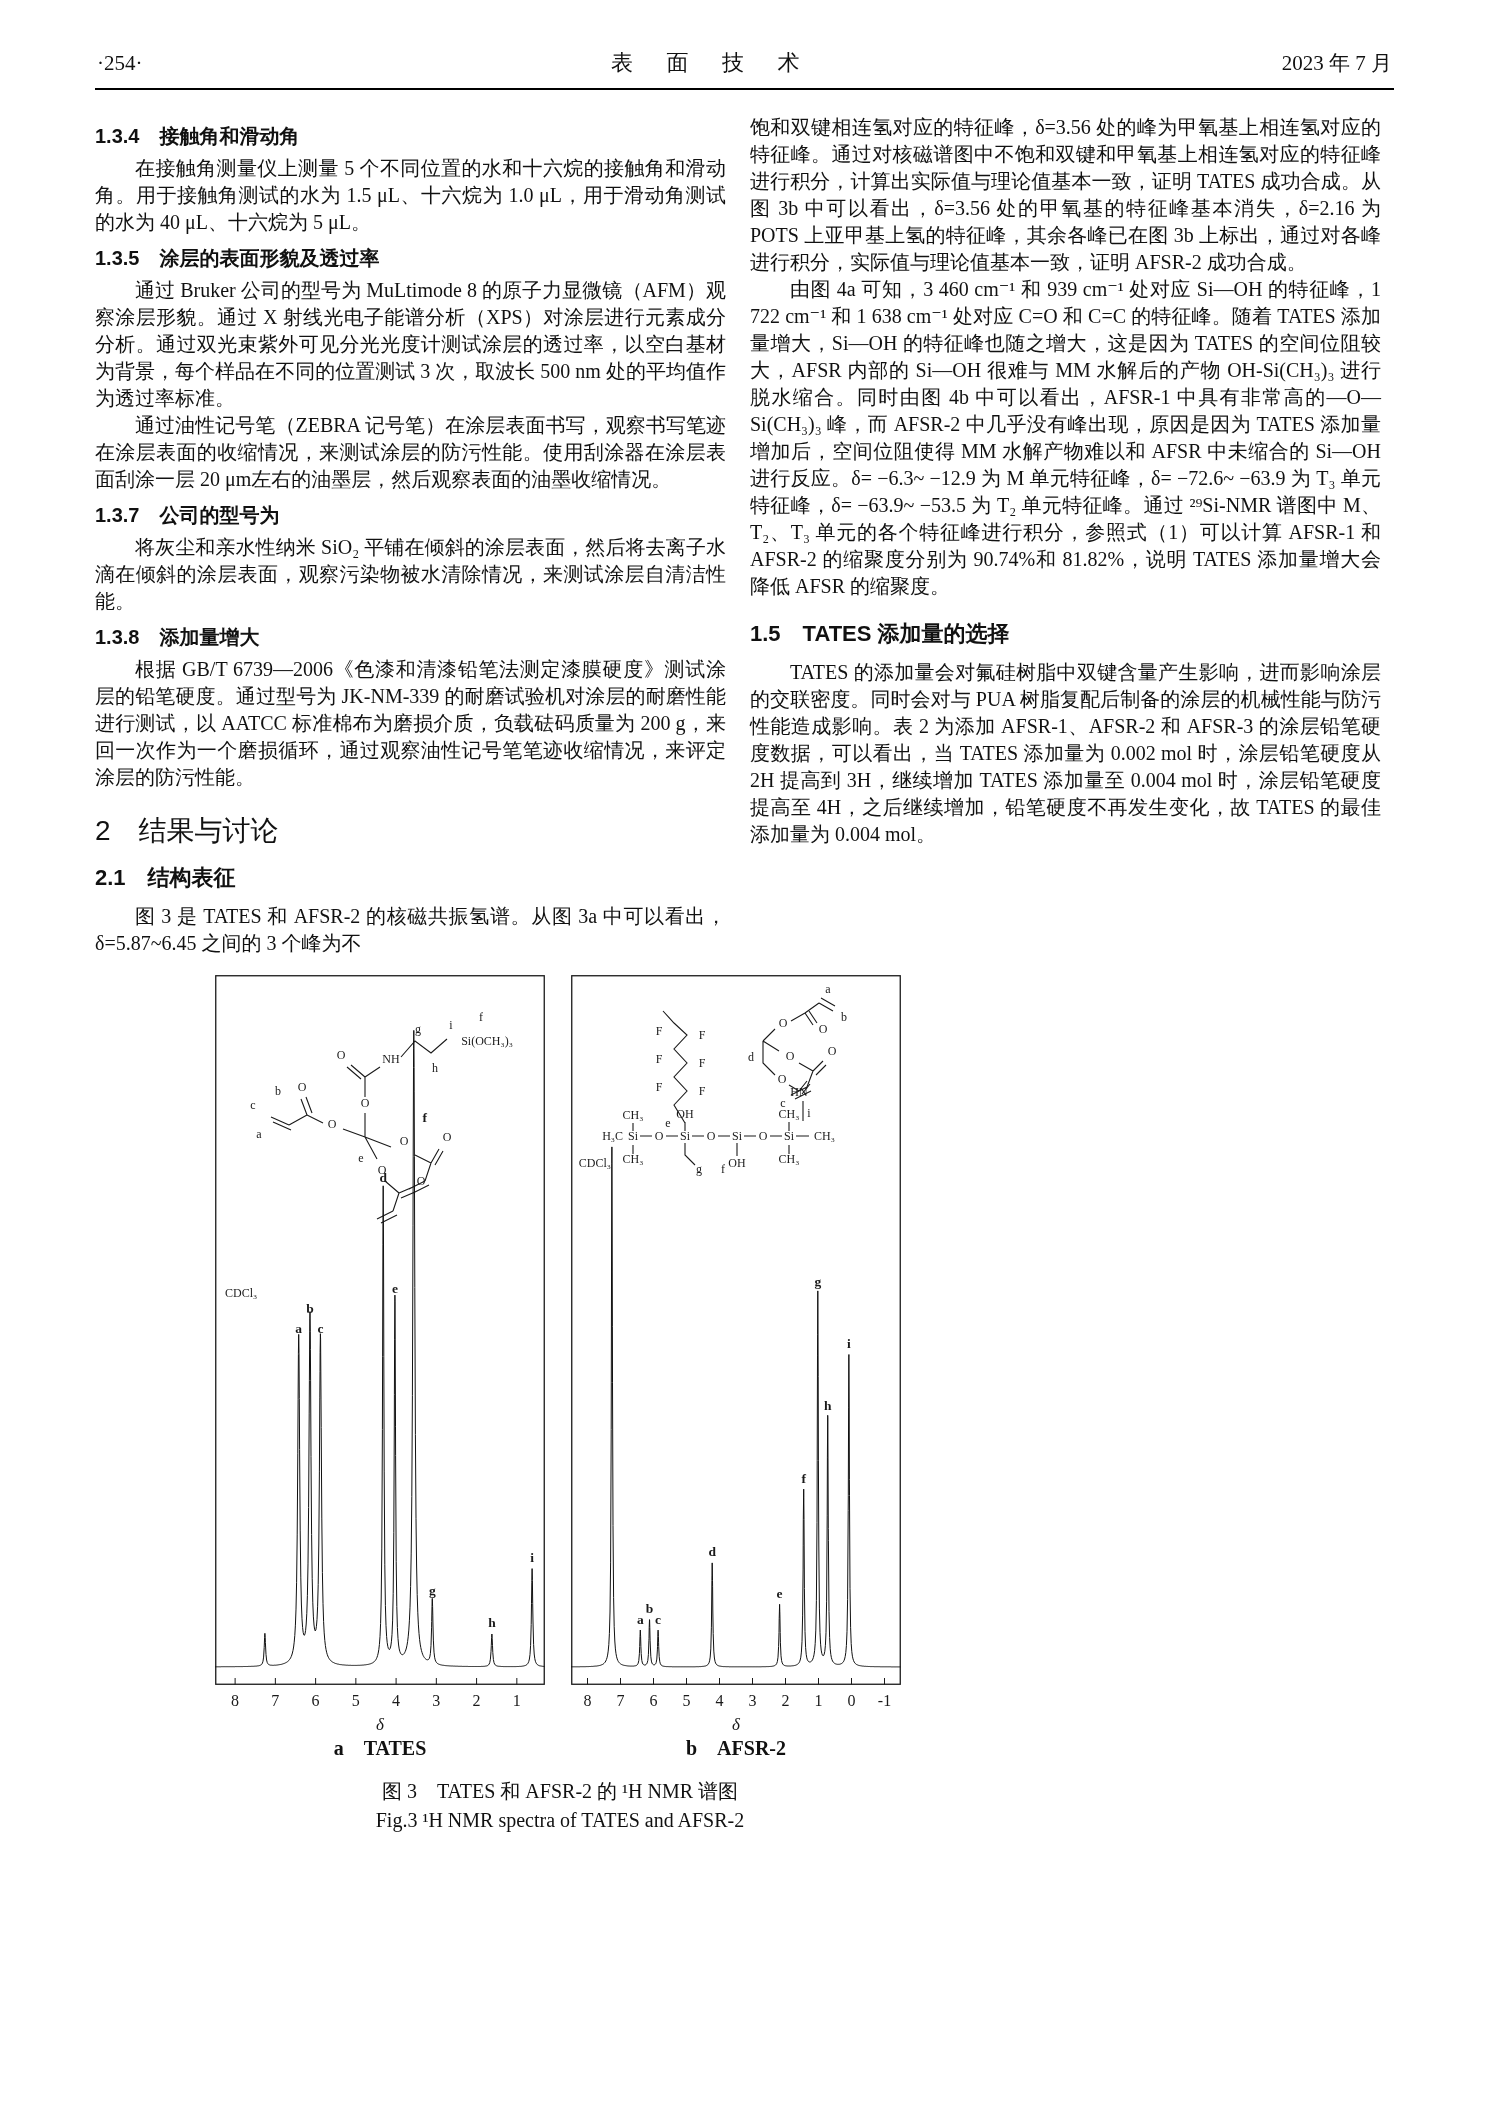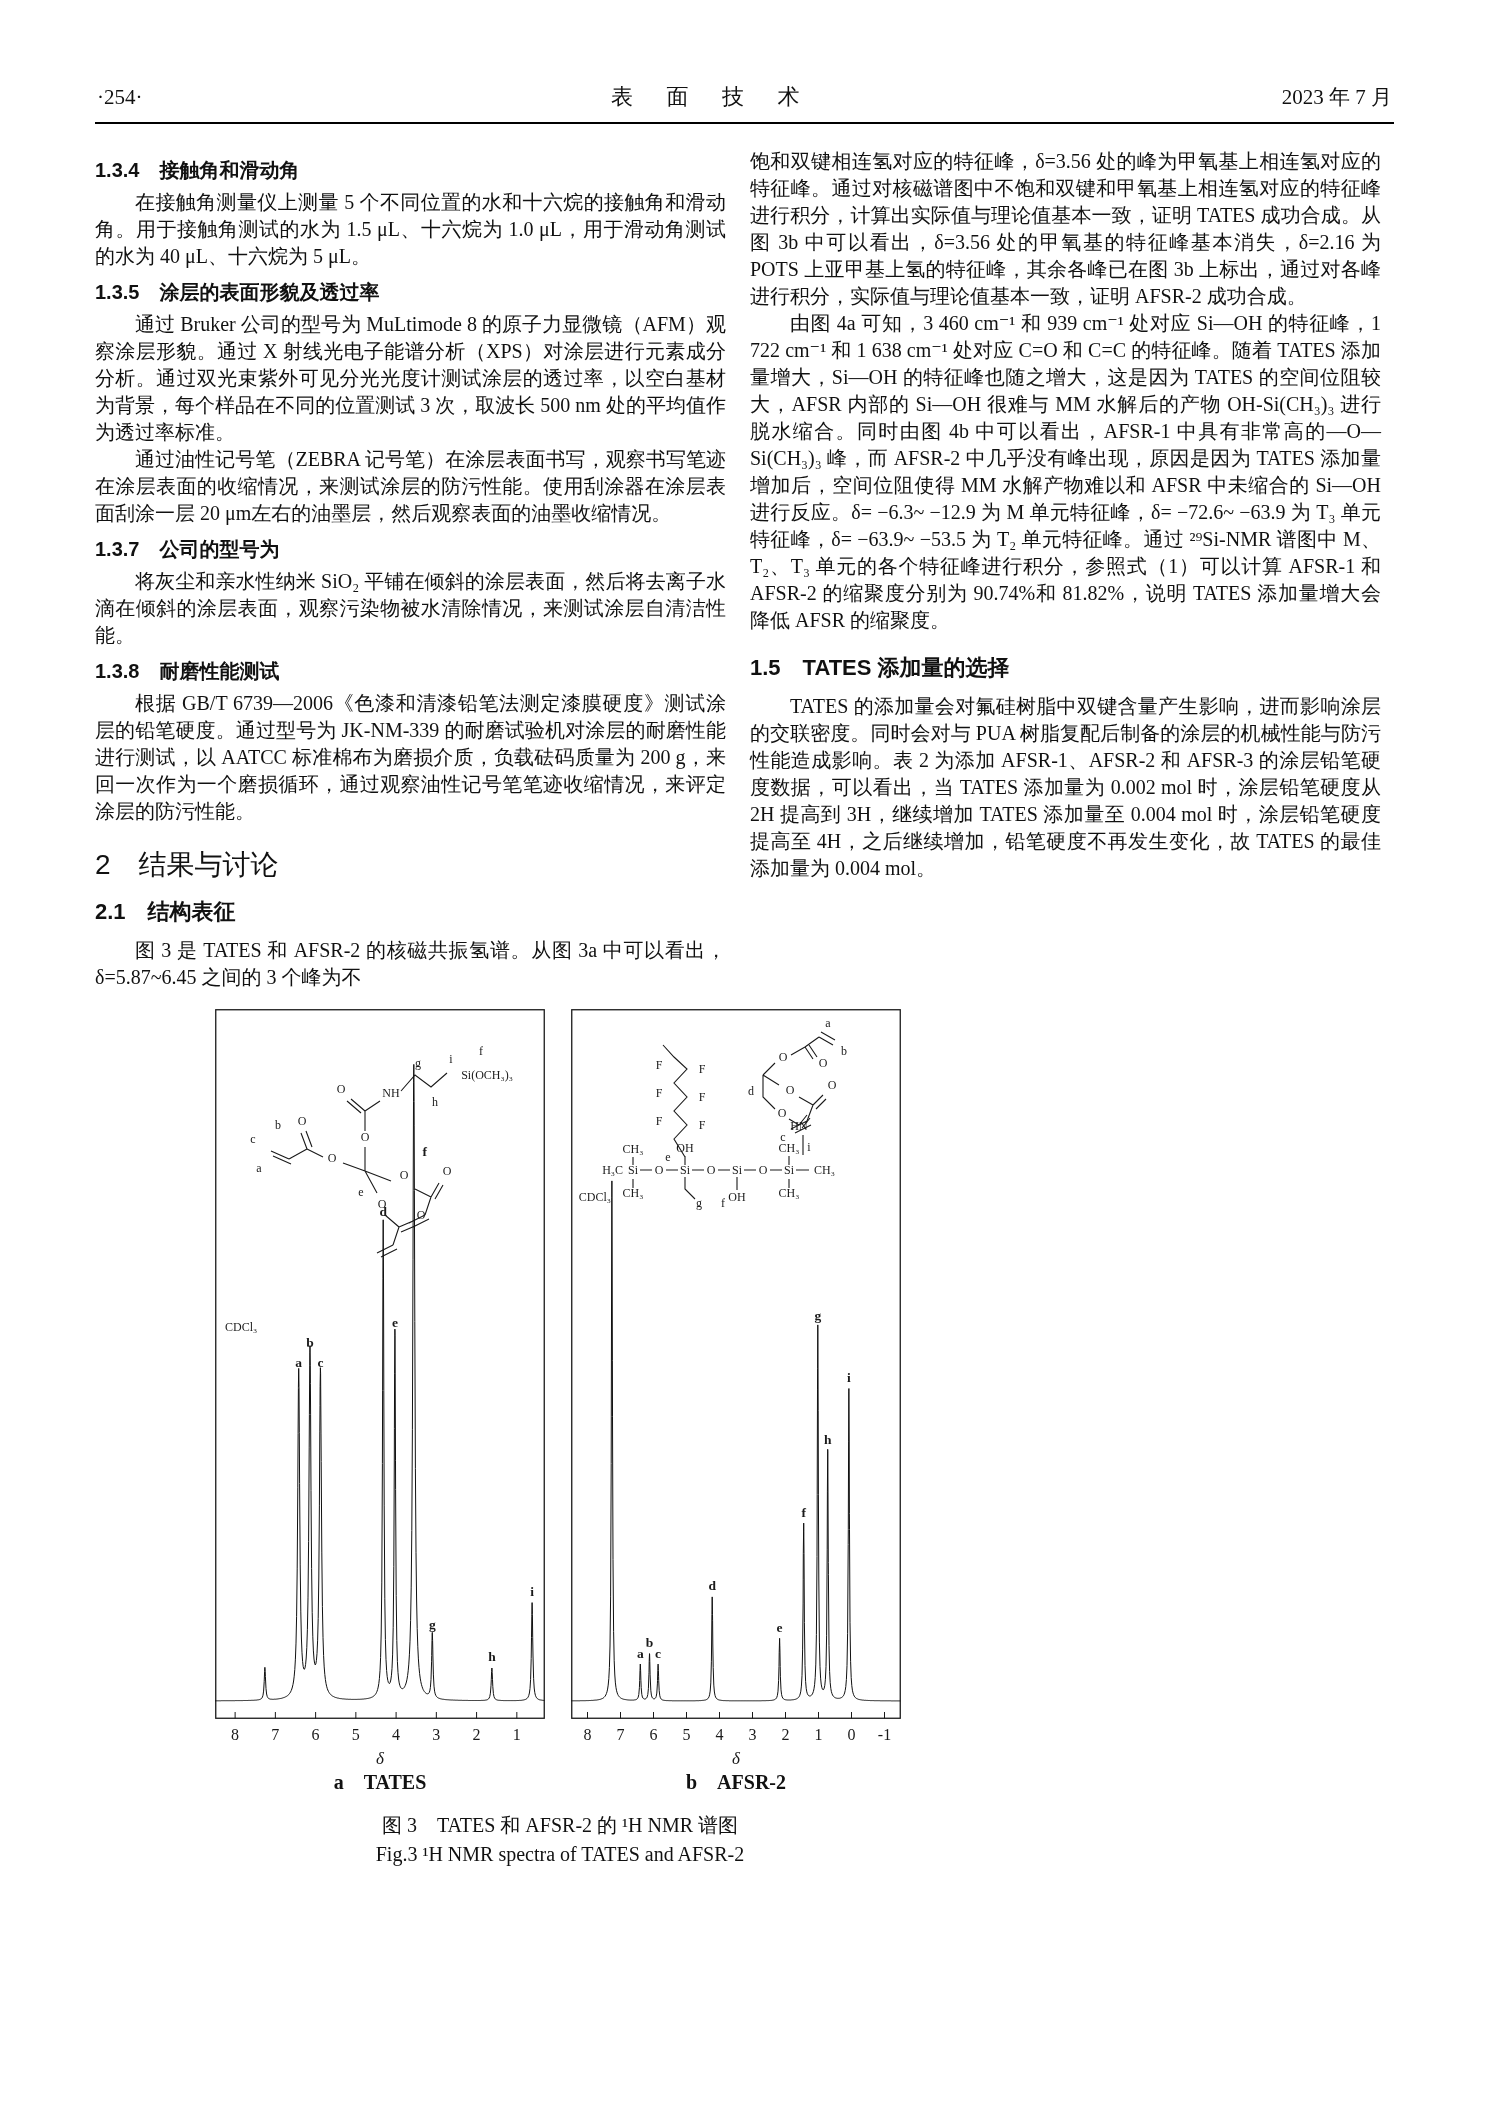--- a/index.html
+++ b/index.html
@@ -3,21 +3,21 @@
 <meta charset="utf-8">
 <style>
   html,body{margin:0;padding:0;background:#ffffff;}
   .page{
     width:1489px;height:2106px;box-sizing:border-box;background:#fff;
     padding:48px 95px 30px 95px;overflow:hidden;color:#111;
     font-family:"Liberation Serif","DejaVu Serif",serif;
   }
   .pagehead{display:flex;justify-content:space-between;align-items:baseline;
     font-size:21px;padding:0 2px 10px 2px;}
-  .pagehead .journal{letter-spacing:14px;font-size:22px;margin-top:34px;}
+  .pagehead .journal{letter-spacing:14px;font-size:22px;}
   .rule{border-top:2px solid #000;margin:0 0 24px 0;}
   .columns{display:flex;gap:24px;}
   .col{width:631px;font-size:20px;line-height:27px;text-align:justify;}
   .col p{margin:0;}
   p.para{text-indent:2em;}
   p.para_noindent{text-indent:0;}
   h4.heading3{font-family:"Liberation Sans","DejaVu Sans",sans-serif;
     font-size:20px;font-weight:bold;margin:9px 0 5px 0;text-align:left;}
   h2.heading1{font-family:"Liberation Sans","DejaVu Sans",sans-serif;
     font-size:28px;font-weight:normal;margin:26px 0 16px 0;text-align:left;}
@@ -49,21 +49,21 @@
 
   <main class="columns">
     <div class="col" id="col-left">
         <h4 class="heading3">1.3.4　接触角和滑动角</h4>
         <p class="para">在接触角测量仪上测量 5 个不同位置的水和十六烷的接触角和滑动角。用于接触角测试的水为 1.5 μL、十六烷为 1.0 μL，用于滑动角测试的水为 40 μL、十六烷为 5 μL。</p>
         <h4 class="heading3">1.3.5　涂层的表面形貌及透过率</h4>
         <p class="para">通过 Bruker 公司的型号为 MuLtimode 8 的原子力显微镜（AFM）观察涂层形貌。通过 X 射线光电子能谱分析（XPS）对涂层进行元素成分分析。通过双光束紫外可见分光光度计测试涂层的透过率，以空白基材为背景，每个样品在不同的位置测试 3 次，取波长 500 nm 处的平均值作为透过率标准。</p>
         <p class="para">通过油性记号笔（ZEBRA 记号笔）在涂层表面书写，观察书写笔迹在涂层表面的收缩情况，来测试涂层的防污性能。使用刮涂器在涂层表面刮涂一层 20 μm左右的油墨层，然后观察表面的油墨收缩情况。</p>
         <h4 class="heading3">1.3.7　公司的型号为</h4>
         <p class="para">将灰尘和亲水性纳米 SiO₂ 平铺在倾斜的涂层表面，然后将去离子水滴在倾斜的涂层表面，观察污染物被水清除情况，来测试涂层自清洁性能。</p>
-        <h4 class="heading3">1.3.8　耐磨性能测试</h4>
+        <h4 class="heading3">1.3.8　添加量增大</h4>
         <p class="para">根据 GB/T 6739—2006《色漆和清漆铅笔法测定漆膜硬度》测试涂层的铅笔硬度。通过型号为 JK-NM-339 的耐磨试验机对涂层的耐磨性能进行测试，以 AATCC 标准棉布为磨损介质，负载砝码质量为 200 g，来回一次作为一个磨损循环，通过观察油性记号笔笔迹收缩情况，来评定涂层的防污性能。</p>
         <h2 class="heading1">2　结果与讨论</h2>
         <h3 class="heading2">2.1　结构表征</h3>
         <p class="para">图 3 是 TATES 和 AFSR-2 的核磁共振氢谱。从图 3a 中可以看出，δ=5.87~6.45 之间的 3 个峰为不</p>
       </div>
     <div class="col" id="col-right">
         <p class="para_noindent">饱和双键相连氢对应的特征峰，δ=3.56 处的峰为甲氧基上相连氢对应的特征峰。通过对核磁谱图中不饱和双键和甲氧基上相连氢对应的特征峰进行积分，计算出实际值与理论值基本一致，证明 TATES 成功合成。从图 3b 中可以看出，δ=3.56 处的甲氧基的特征峰基本消失，δ=2.16 为 POTS 上亚甲基上氢的特征峰，其余各峰已在图 3b 上标出，通过对各峰进行积分，实际值与理论值基本一致，证明 AFSR-2 成功合成。</p>
         <p class="para">由图 4a 可知，3 460 cm⁻¹ 和 939 cm⁻¹ 处对应 Si—OH 的特征峰，1 722 cm⁻¹ 和 1 638 cm⁻¹ 处对应 C=O 和 C=C 的特征峰。随着 TATES 添加量增大，Si—OH 的特征峰也随之增大，这是因为 TATES 的空间位阻较大，AFSR 内部的 Si—OH 很难与 MM 水解后的产物 OH-Si(CH₃)₃ 进行脱水缩合。同时由图 4b 中可以看出，AFSR-1 中具有非常高的—O—Si(CH₃)₃ 峰，而 AFSR-2 中几乎没有峰出现，原因是因为 TATES 添加量增加后，空间位阻使得 MM 水解产物难以和 AFSR 中未缩合的 Si—OH 进行反应。δ= −6.3~ −12.9 为 M 单元特征峰，δ= −72.6~ −63.9 为 T₃ 单元特征峰，δ= −63.9~ −53.5 为 T₂ 单元特征峰。通过 ²⁹Si-NMR 谱图中 M、T₂、T₃ 单元的各个特征峰进行积分，参照式（1）可以计算 AFSR-1 和 AFSR-2 的缩聚度分别为 90.74%和 81.82%，说明 TATES 添加量增大会降低 AFSR 的缩聚度。</p>
         <h3 class="heading2">1.5　TATES 添加量的选择</h3>
         <p class="para">TATES 的添加量会对氟硅树脂中双键含量产生影响，进而影响涂层的交联密度。同时会对与 PUA 树脂复配后制备的涂层的机械性能与防污性能造成影响。表 2 为添加 AFSR-1、AFSR-2 和 AFSR-3 的涂层铅笔硬度数据，可以看出，当 TATES 添加量为 0.002 mol 时，涂层铅笔硬度从 2H 提高到 3H，继续增加 TATES 添加量至 0.004 mol 时，涂层铅笔硬度提高至 4H，之后继续增加，铅笔硬度不再发生变化，故 TATES 的最佳添加量为 0.004 mol。</p>

